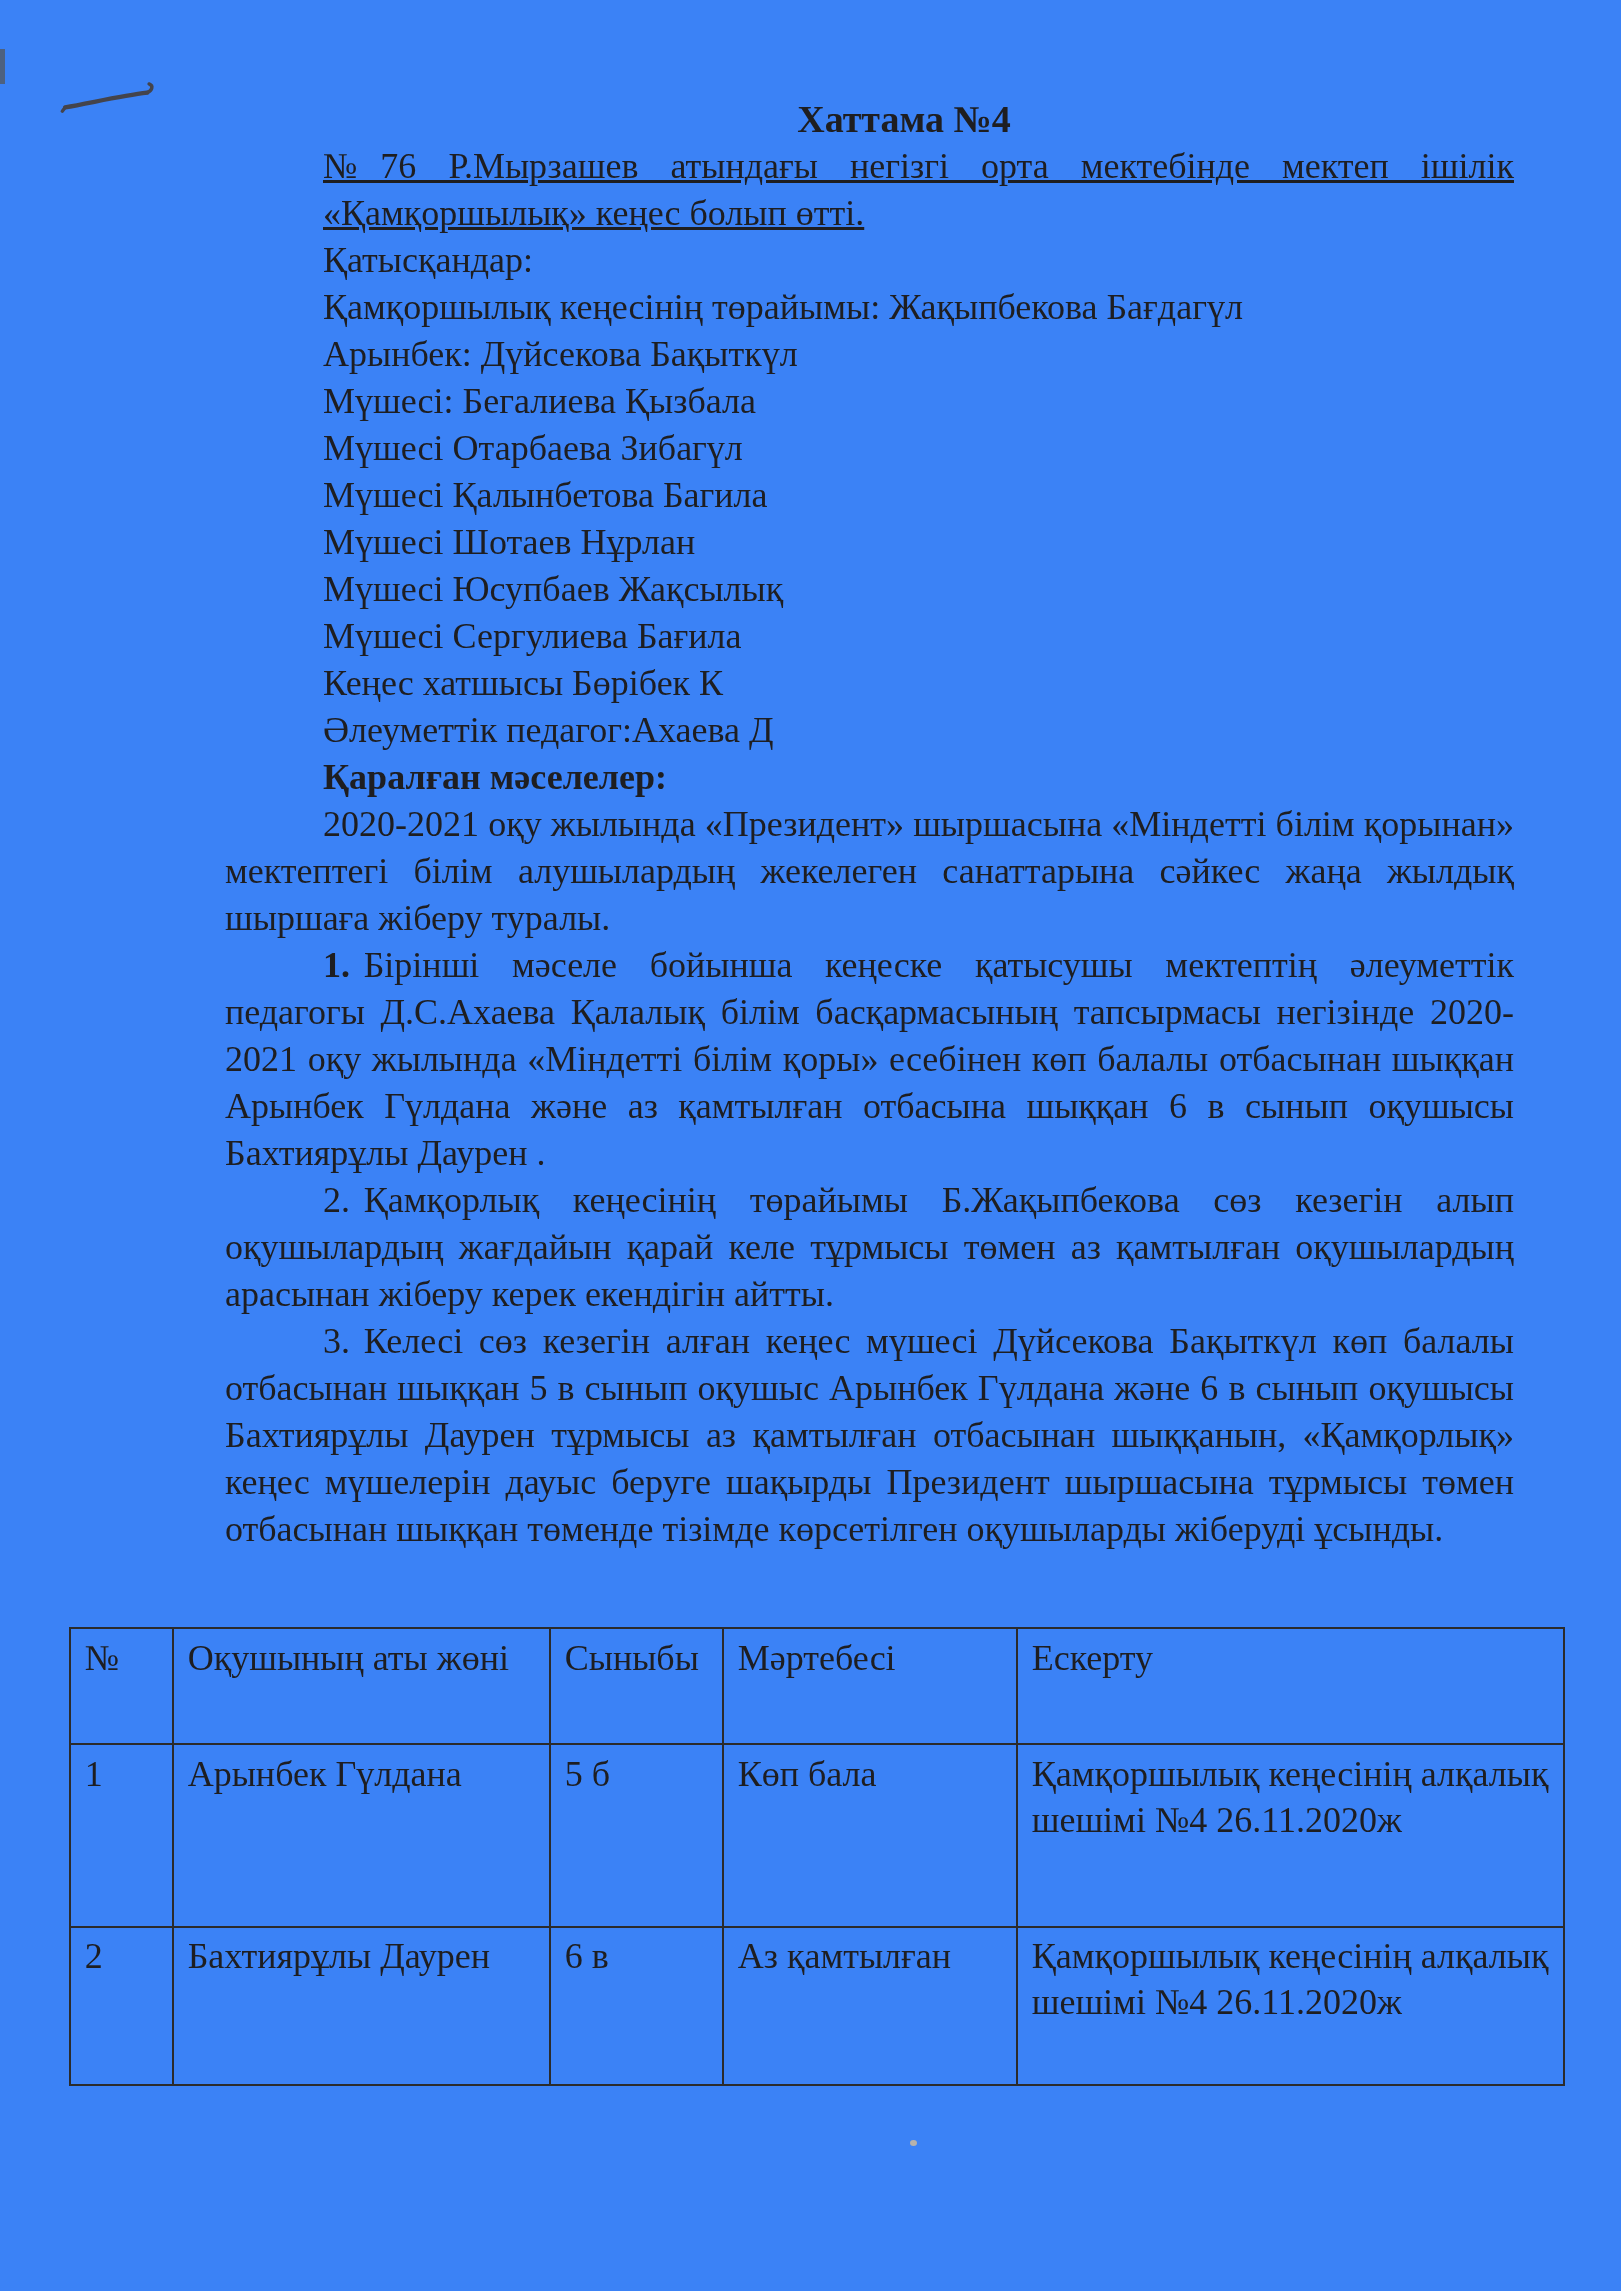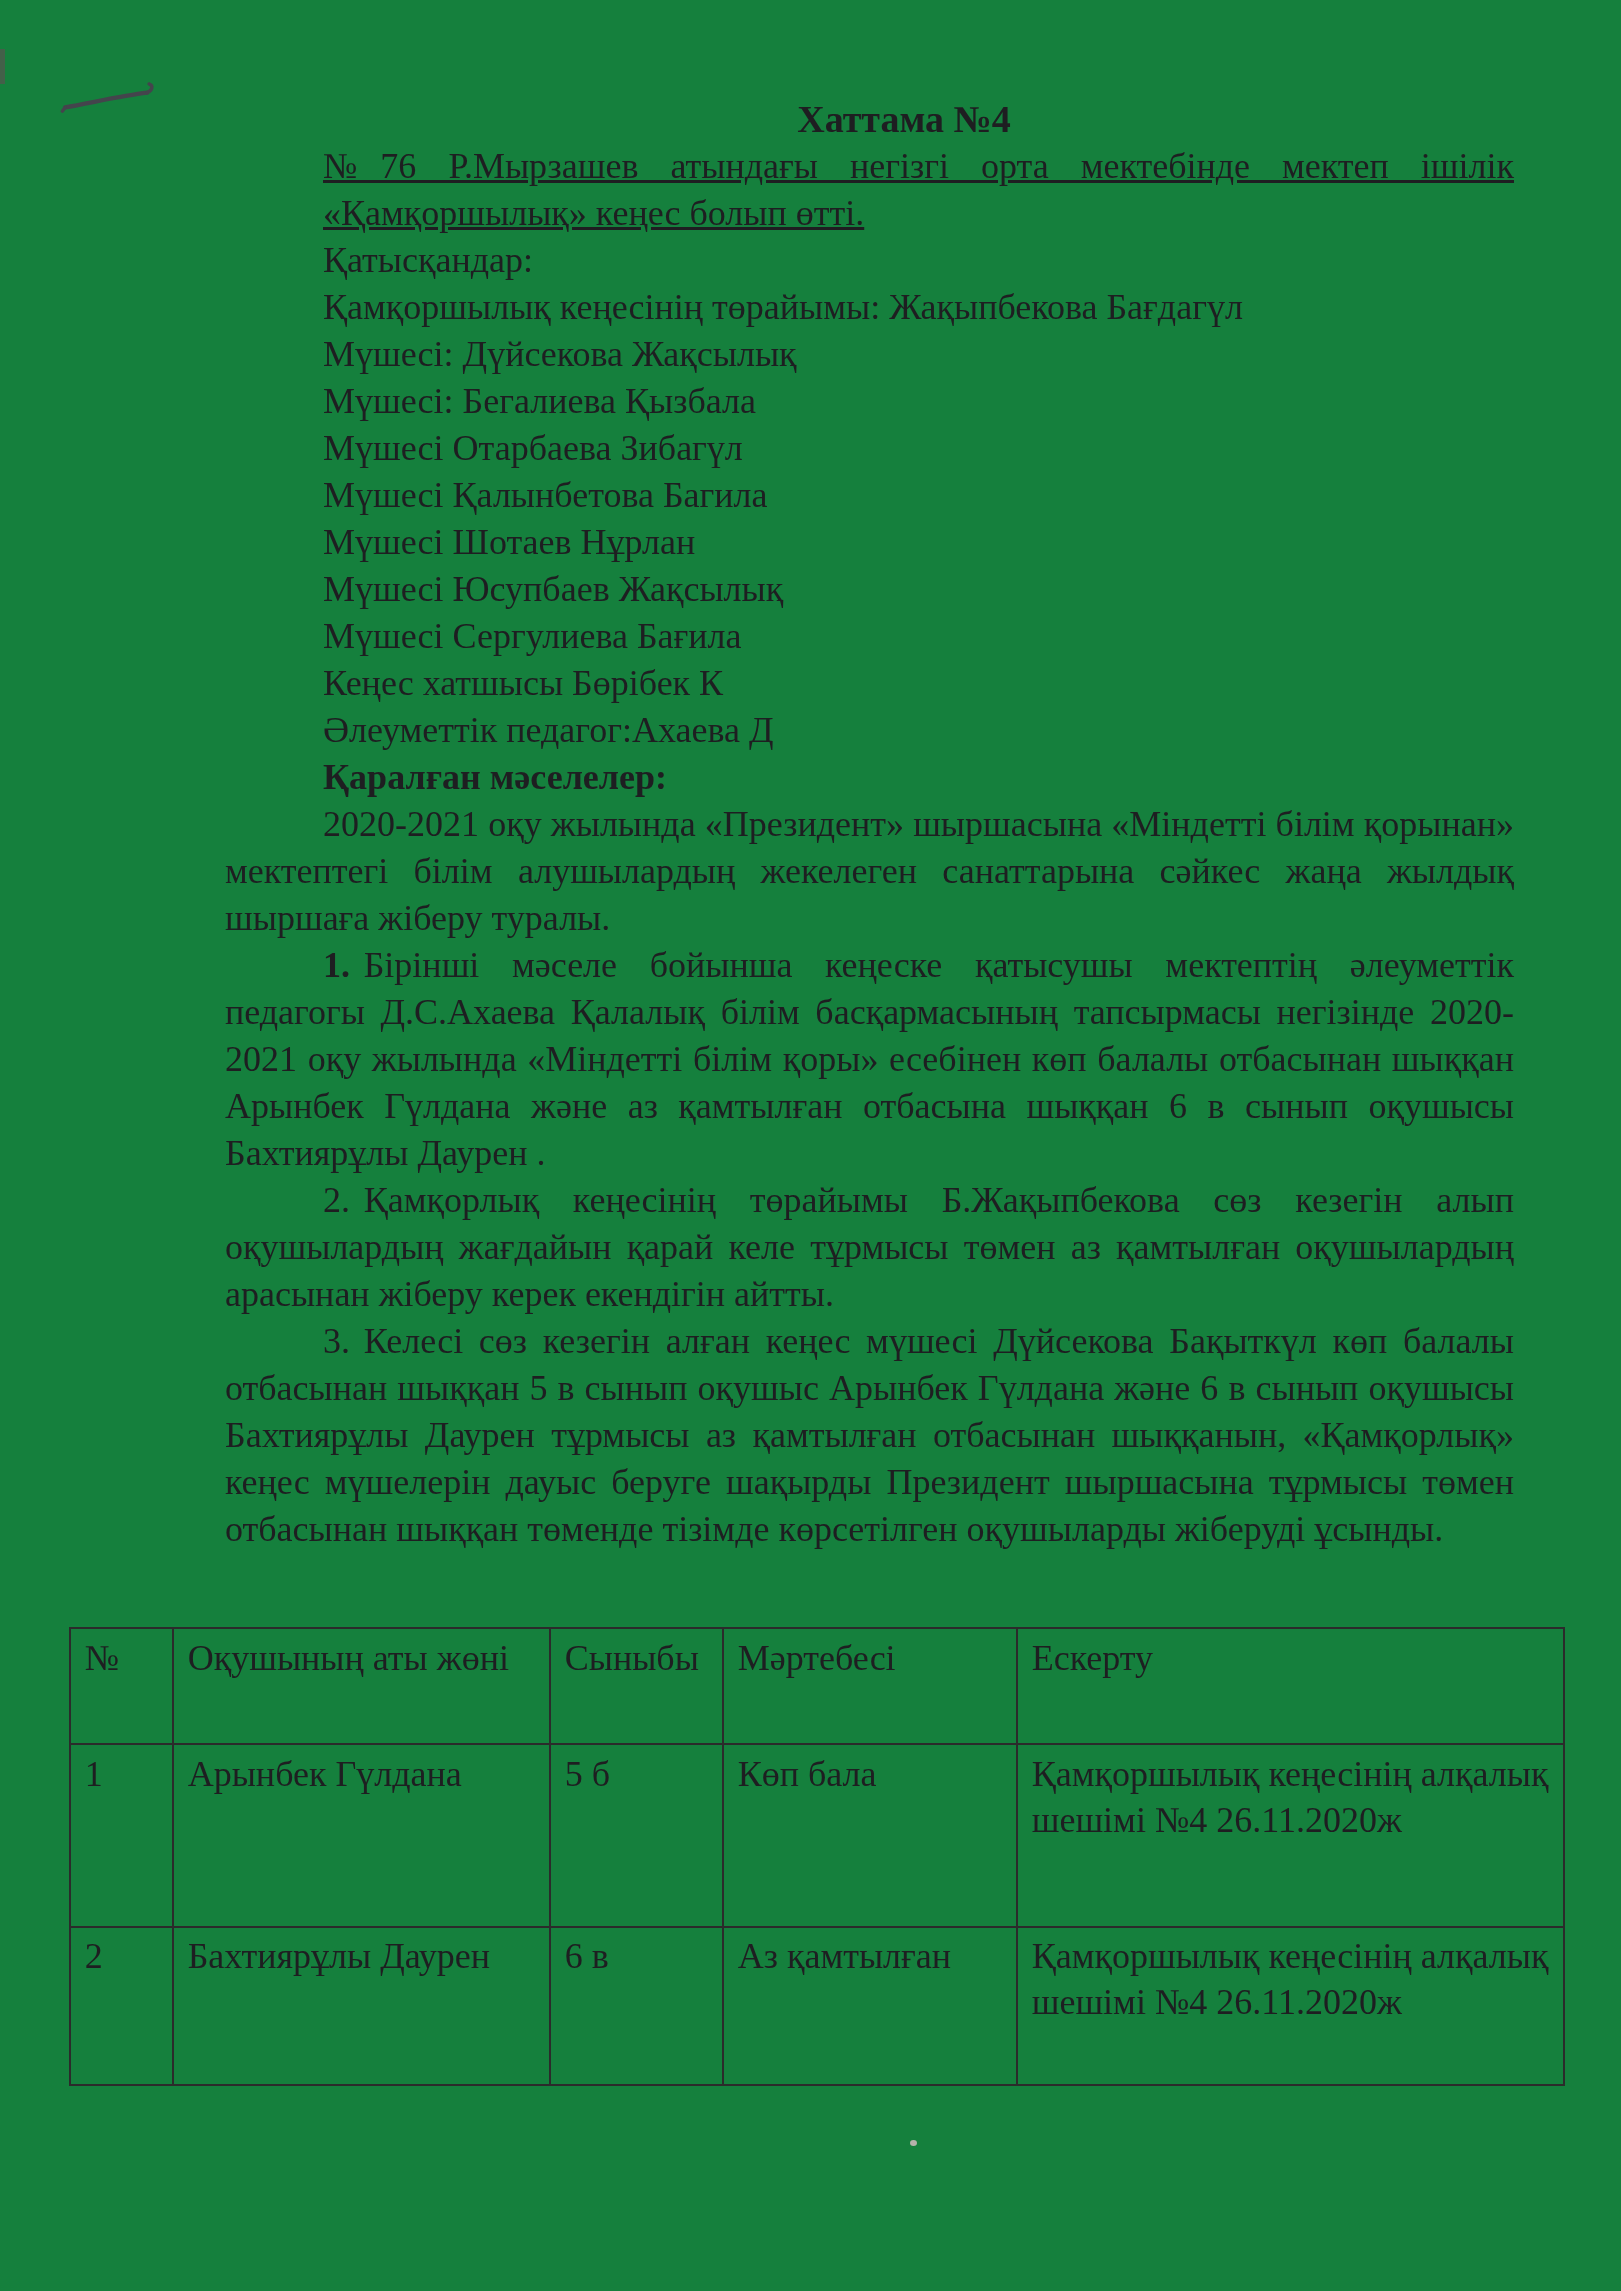--- a/index.html
+++ b/index.html
@@ -1,19 +1,19 @@
 <!DOCTYPE html>
 <html><head>
 <meta charset="utf-8">
 <style>
   html,body{margin:0;padding:0;background:#e8e8e8;}
   .page{
     position:relative;
     width:1621px;height:2292px;
-    background:#15803d;
+    background:#3b82f6;
     font-family:"Liberation Serif","DejaVu Serif",serif;
     color:#1e1e21;
     overflow:hidden;
   }
   .pen-mark{position:absolute;left:59px;top:80px;}
   .edge-mark{position:absolute;left:0;top:49px;width:4.9px;height:35px;background:#55534f;opacity:.7;}
   .speck{position:absolute;left:910px;top:2140px;width:6.9px;height:5.9px;background:#b6b2ab;border-radius:50%;}
 
   .doc{
     position:absolute;left:225px;top:96px;width:1289px;
@@ -65,21 +65,21 @@
   <div class="doc">
 
     <h1 class="title">Хаттама №4</h1>
 
 
     <div class="ind just">№76 Р.Мырзашев атындағы негізгі орта мектебінде мектеп ішілік «Қамқоршылық» кеңес болып өтті.</div>
 
     <div class="ind">Қатысқандар:</div>
 
     <div class="ind">Қамқоршылық кеңесінің төрайымы: Жақыпбекова Бағдагүл</div>
-    <div class="ind">Мүшесі: Дүйсекова Жақсылық</div>
+    <div class="ind">Арынбек: Дүйсекова Бақыткүл</div>
     <div class="ind">Мүшесі: Бегалиева Қызбала</div>
     <div class="ind">Мүшесі Отарбаева Зибагүл</div>
     <div class="ind">Мүшесі Қалынбетова Багила</div>
     <div class="ind">Мүшесі Шотаев Нұрлан</div>
     <div class="ind">Мүшесі Юсупбаев Жақсылық</div>
     <div class="ind">Мүшесі Сергулиева Бағила</div>
     <div class="ind">Кеңес хатшысы Бөрібек К</div>
     <div class="ind">Әлеуметтік педагог:Ахаева Д</div>
 
     <div class="ind bold">Қаралған мәселелер:</div>

